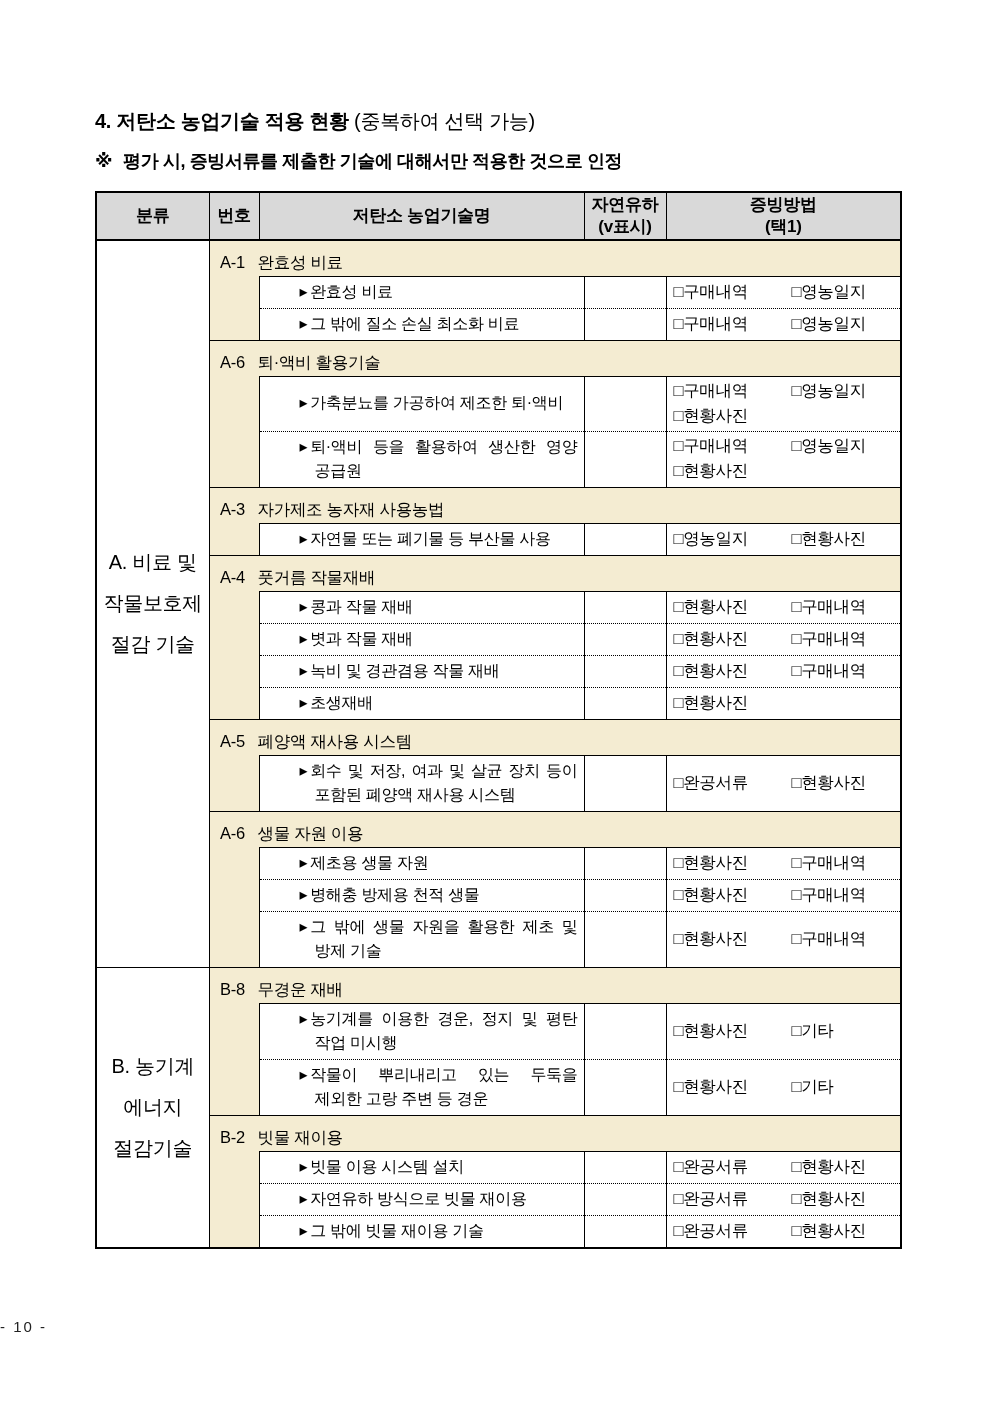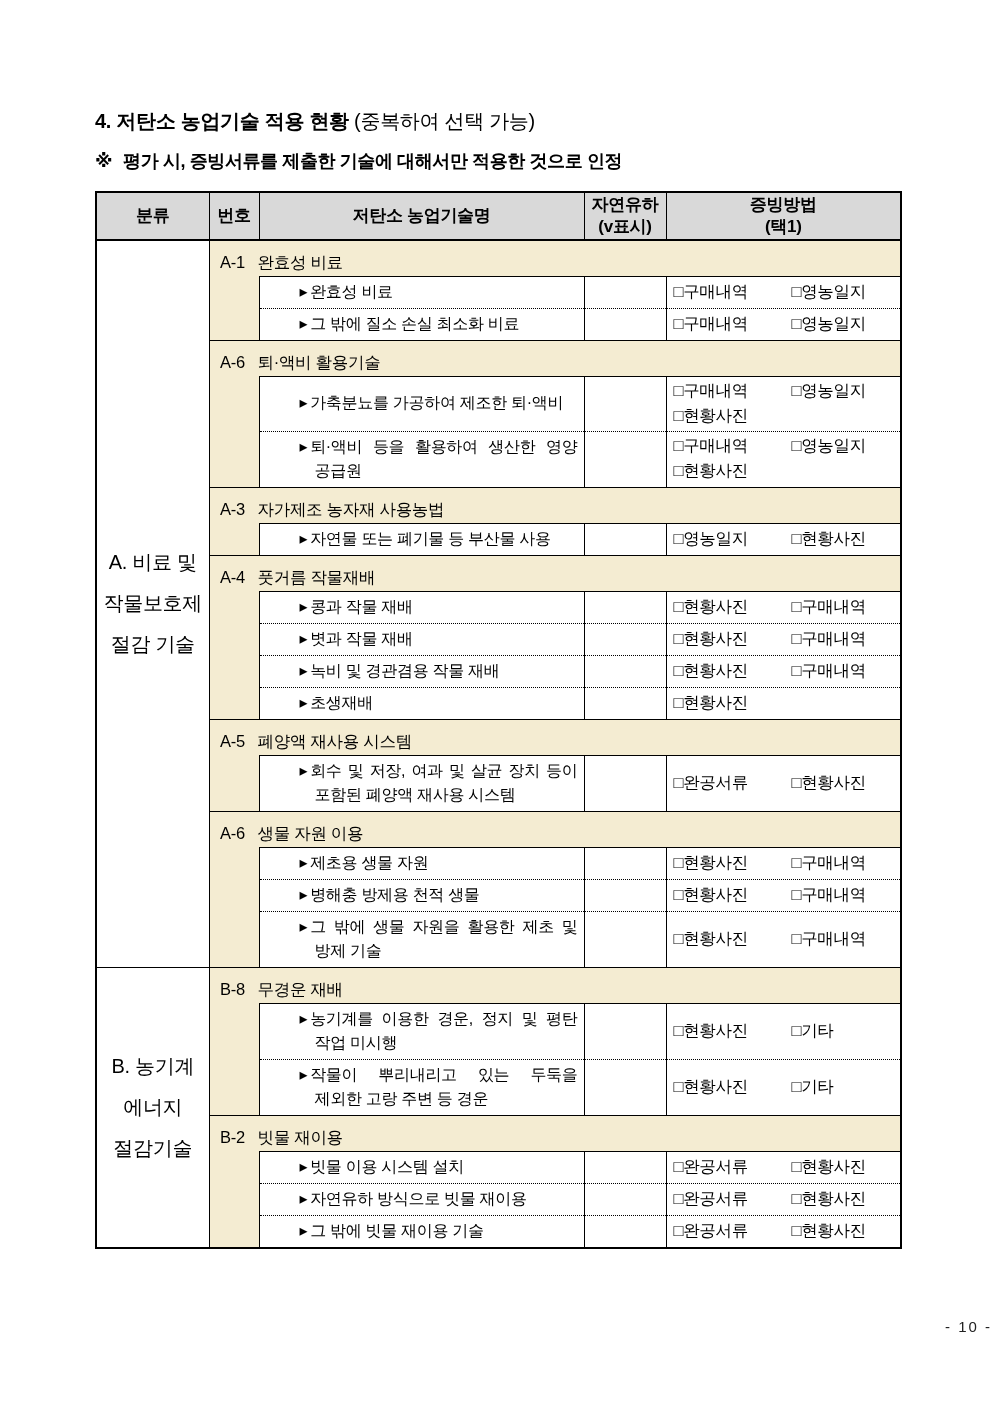--- a/index.html
+++ b/index.html
@@ -59,21 +59,21 @@
   td.evid-cell{background:#ffffff;border-top:1px solid var(--border);border-bottom:none;
                vertical-align:middle;padding:3px 7px 4px 7px;}
   .evid-grid{display:grid;grid-template-columns:118px auto;row-gap:3px;align-items:center;}
   .evid-item{white-space:nowrap;font-size:16.5px;}
   .evid-item .cb{display:inline;}
 
   tr.dotted td.tech-cell,
   tr.dotted td.apply-cell,
   tr.dotted td.evid-cell{border-top:1px dotted var(--border);}
 
-  .footer{position:absolute;left:0;right:0;top:1318px;text-align:right;font-size:15px;color:#222222;letter-spacing:2px;}
+  .footer{position:absolute;left:0;right:0;top:1318px;text-align:left;font-size:15px;color:#222222;letter-spacing:2px;}
 </style>
 </head>
 <body>
 
 <div class="page">
   <div class="content">
 
     <h1 class="doc-title"><span class="t-main">4. 저탄소 농업기술 적용 현황</span>
       <span class="t-suffix">(중복하여 선택 가능)</span>
     </h1>

